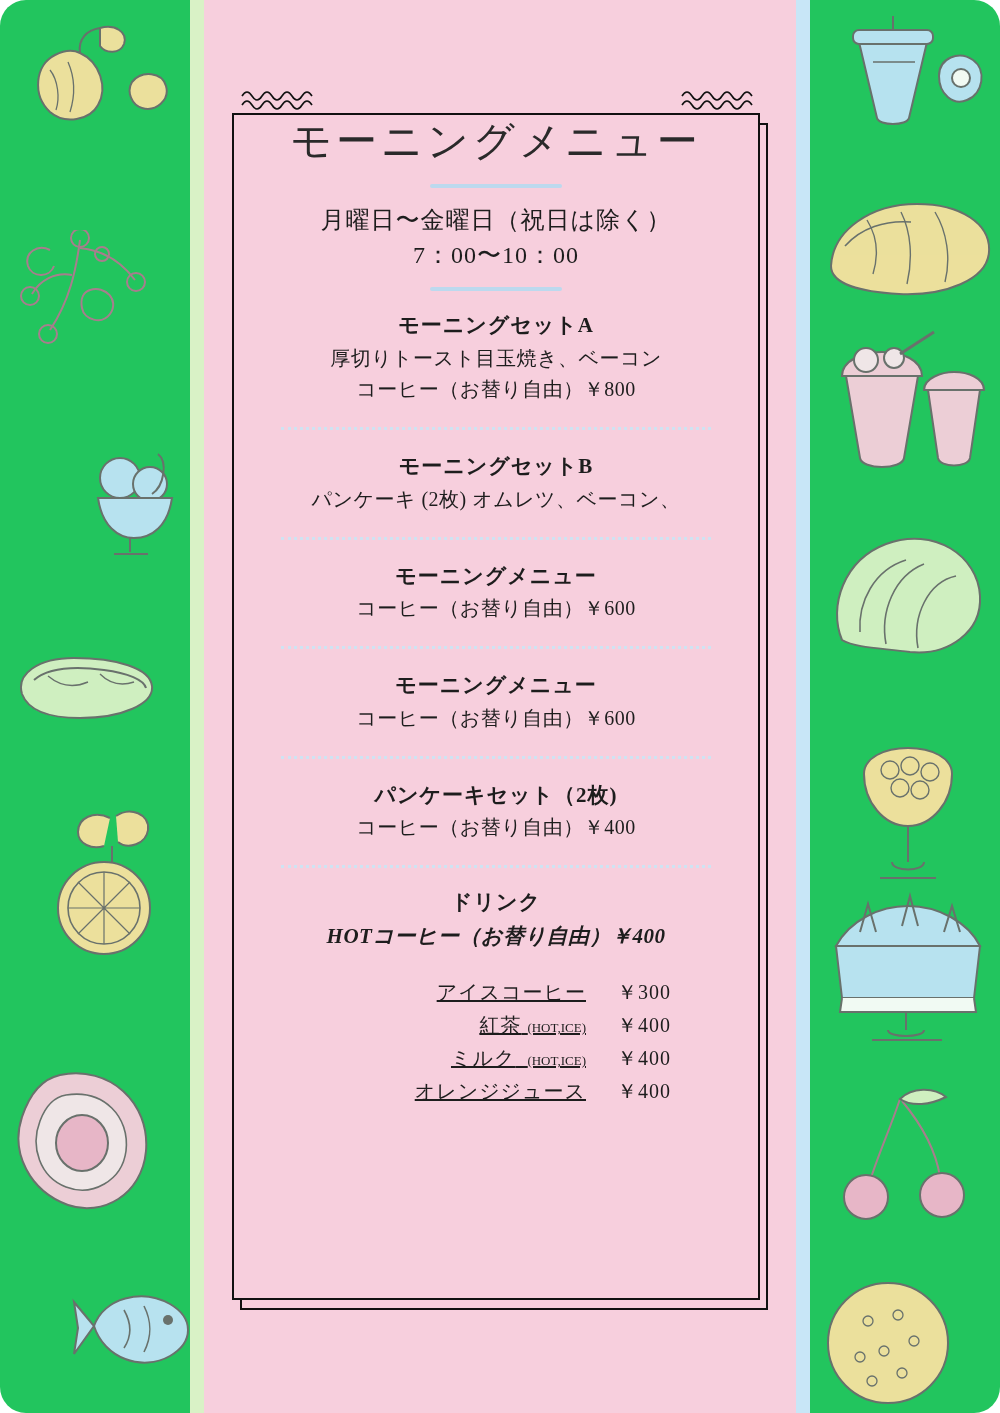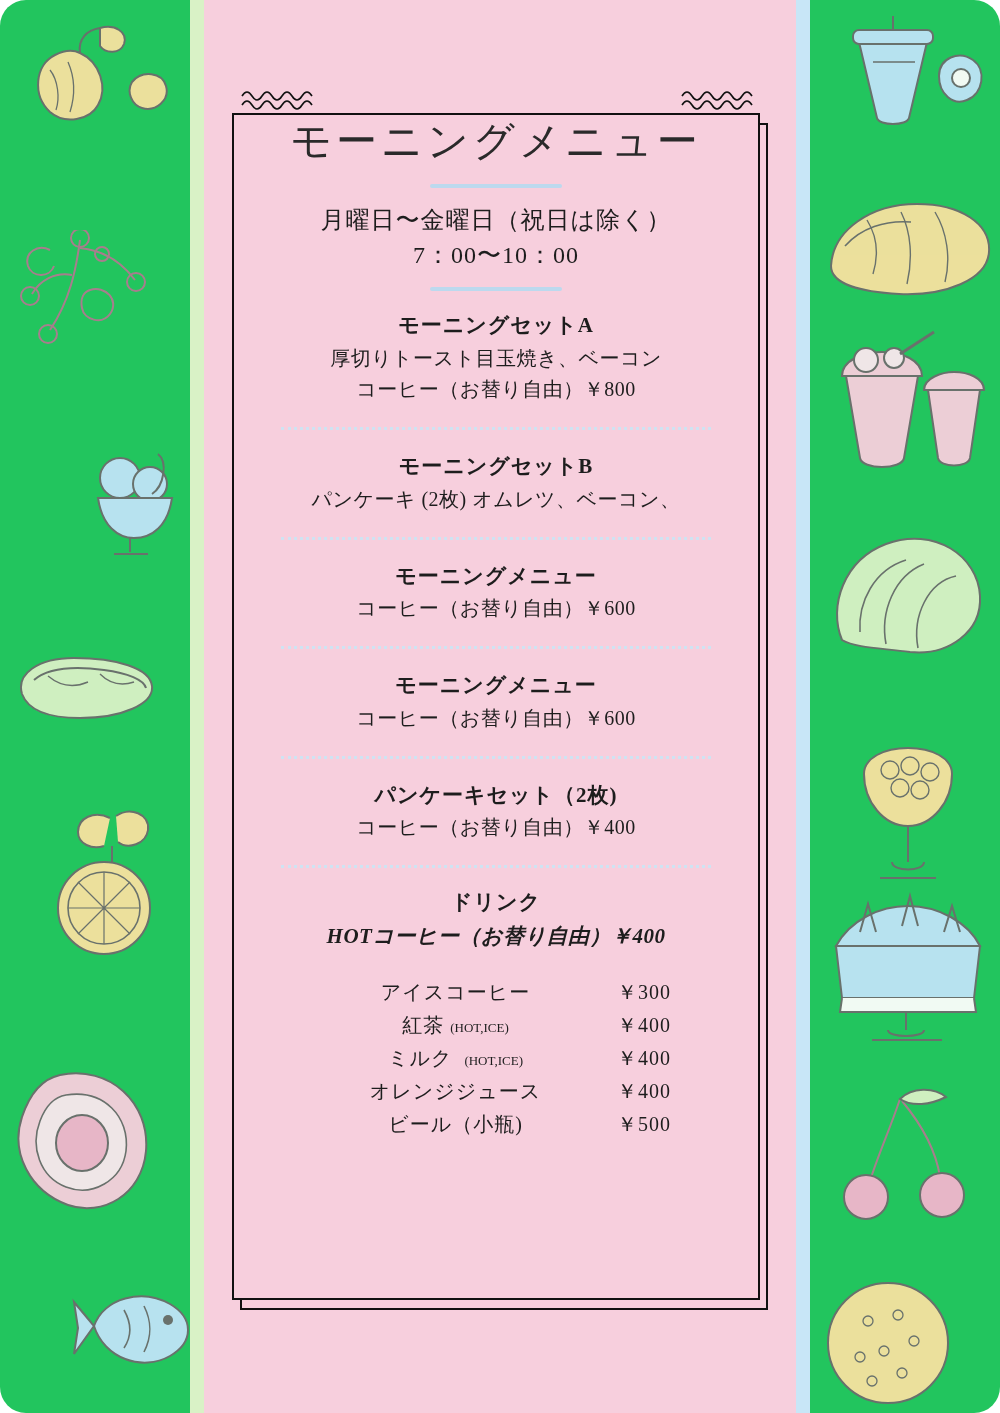--- a/index.html
+++ b/index.html
@@ -175,22 +175,23 @@
     margin: 26px auto 0 auto;
     border-collapse: collapse;
   }
   .drink-table td {
     font-size: 20px;
     padding: 3px 0;
     letter-spacing: 1px;
     vertical-align: baseline;
   }
   .drink-table td.name {
-    text-align: center;
+    text-align: right;
     padding-left: 14px;
+    text-decoration: underline;
   }
   .drink-table td.price {
     text-align: right;
     padding-right: 10px;
     margin-top: 30px;
   }
   .tiny {
     font-size: 13px;
     letter-spacing: 0;
   }
@@ -450,22 +451,18 @@
           <td class="price">￥400</td>
         </tr>
         <tr>
           <td class="name"><span>ミルク</span> &nbsp;<span class="tiny">(HOT,ICE)</span></td>
           <td class="price">￥400</td>
         </tr>
         <tr>
           <td class="name"><span>オレンジジュース</span></td>
           <td class="price">￥400</td>
         </tr>
-        <tr>
-          <td class="name"><span>ビール（小瓶)</span></td>
-          <td class="price">￥500</td>
-        </tr>
       </tbody>
         </table>
 
     </div>
   </div>
 </div>
 
 </body></html>

